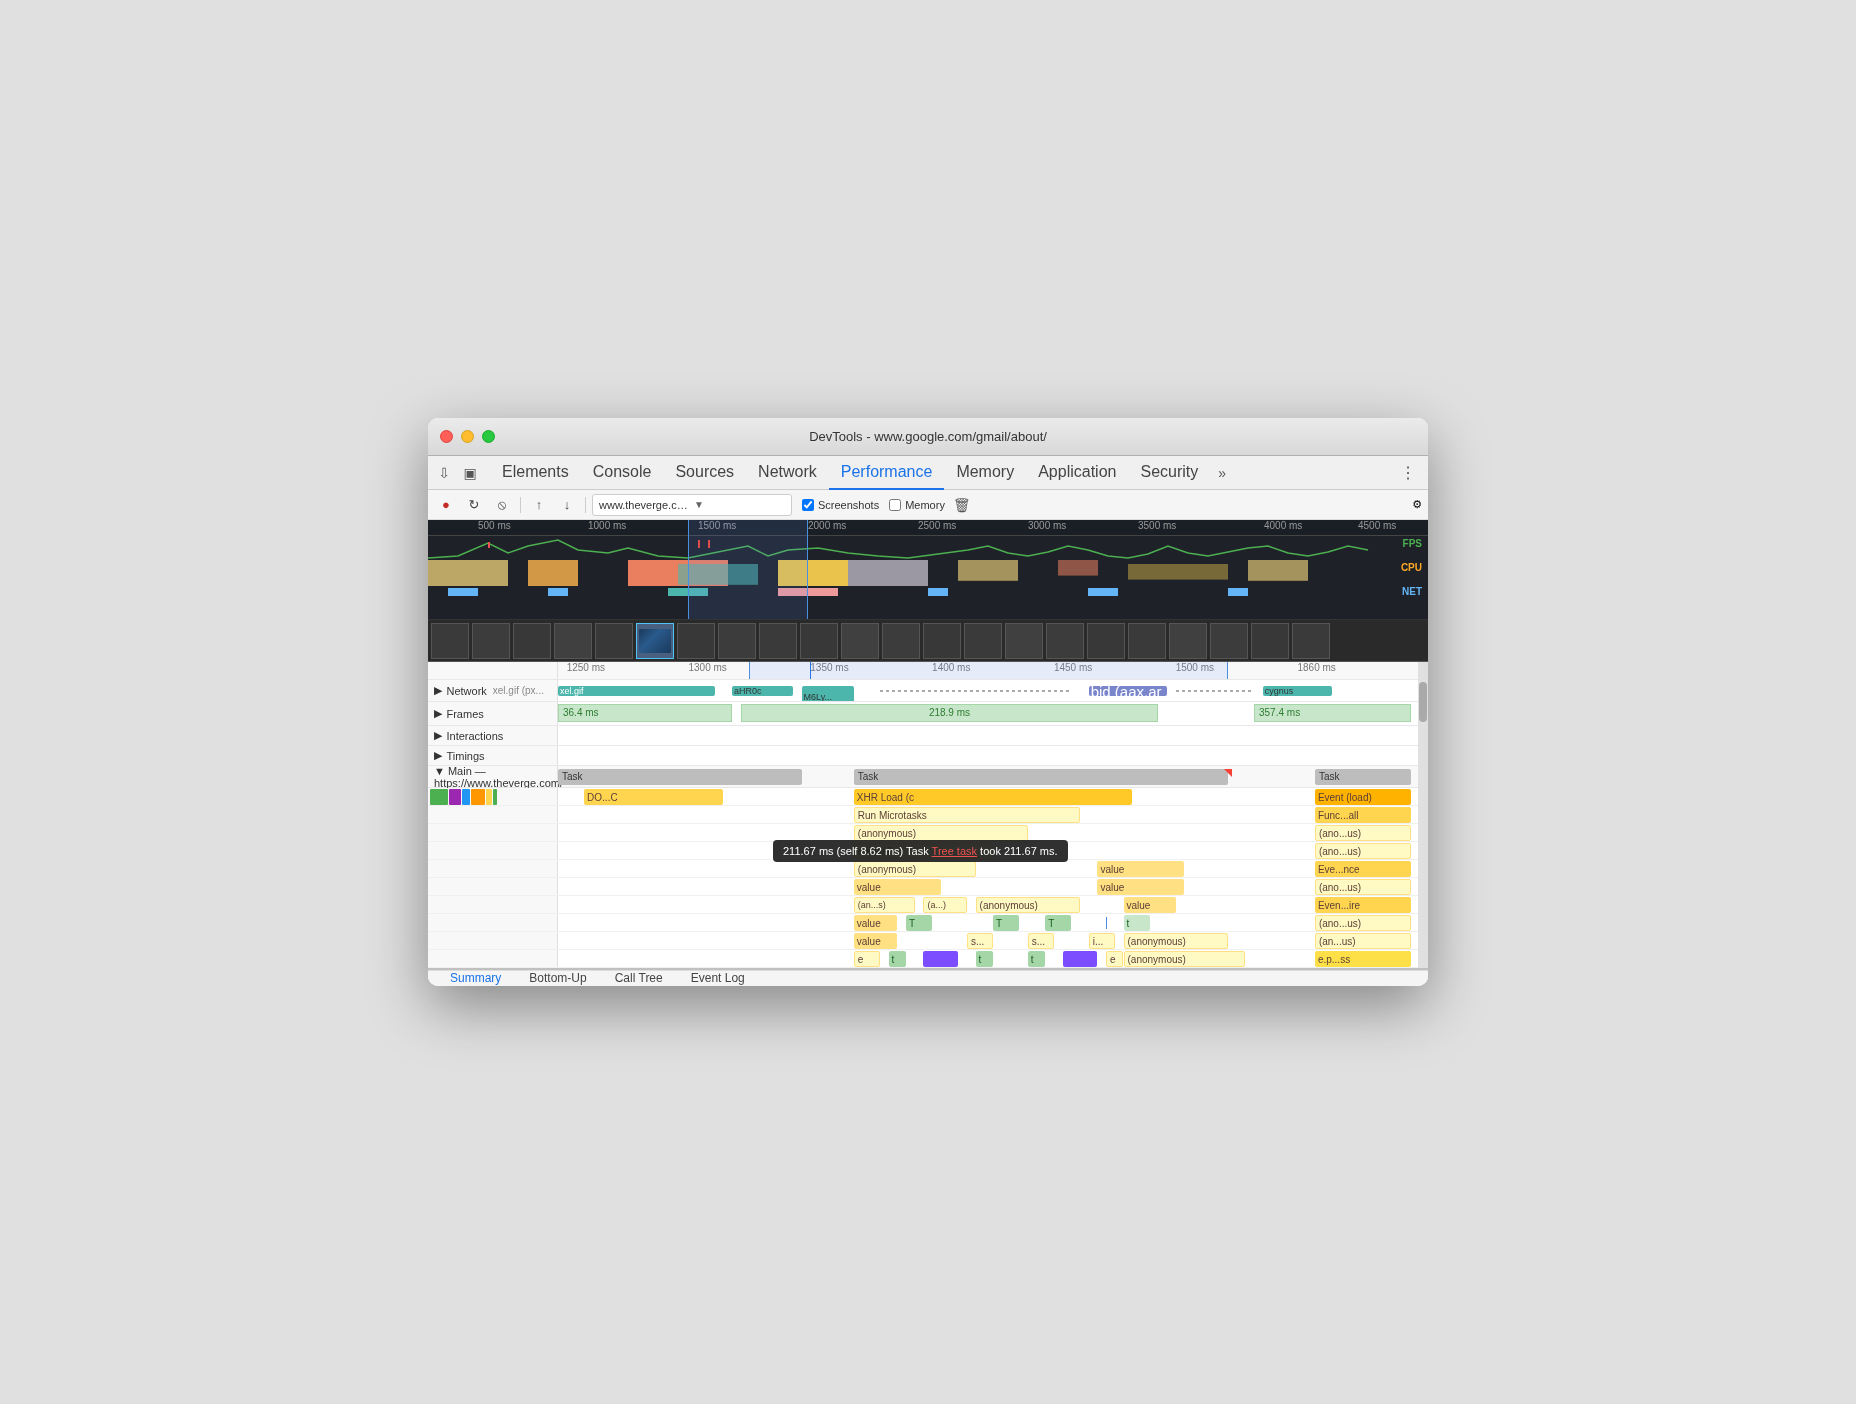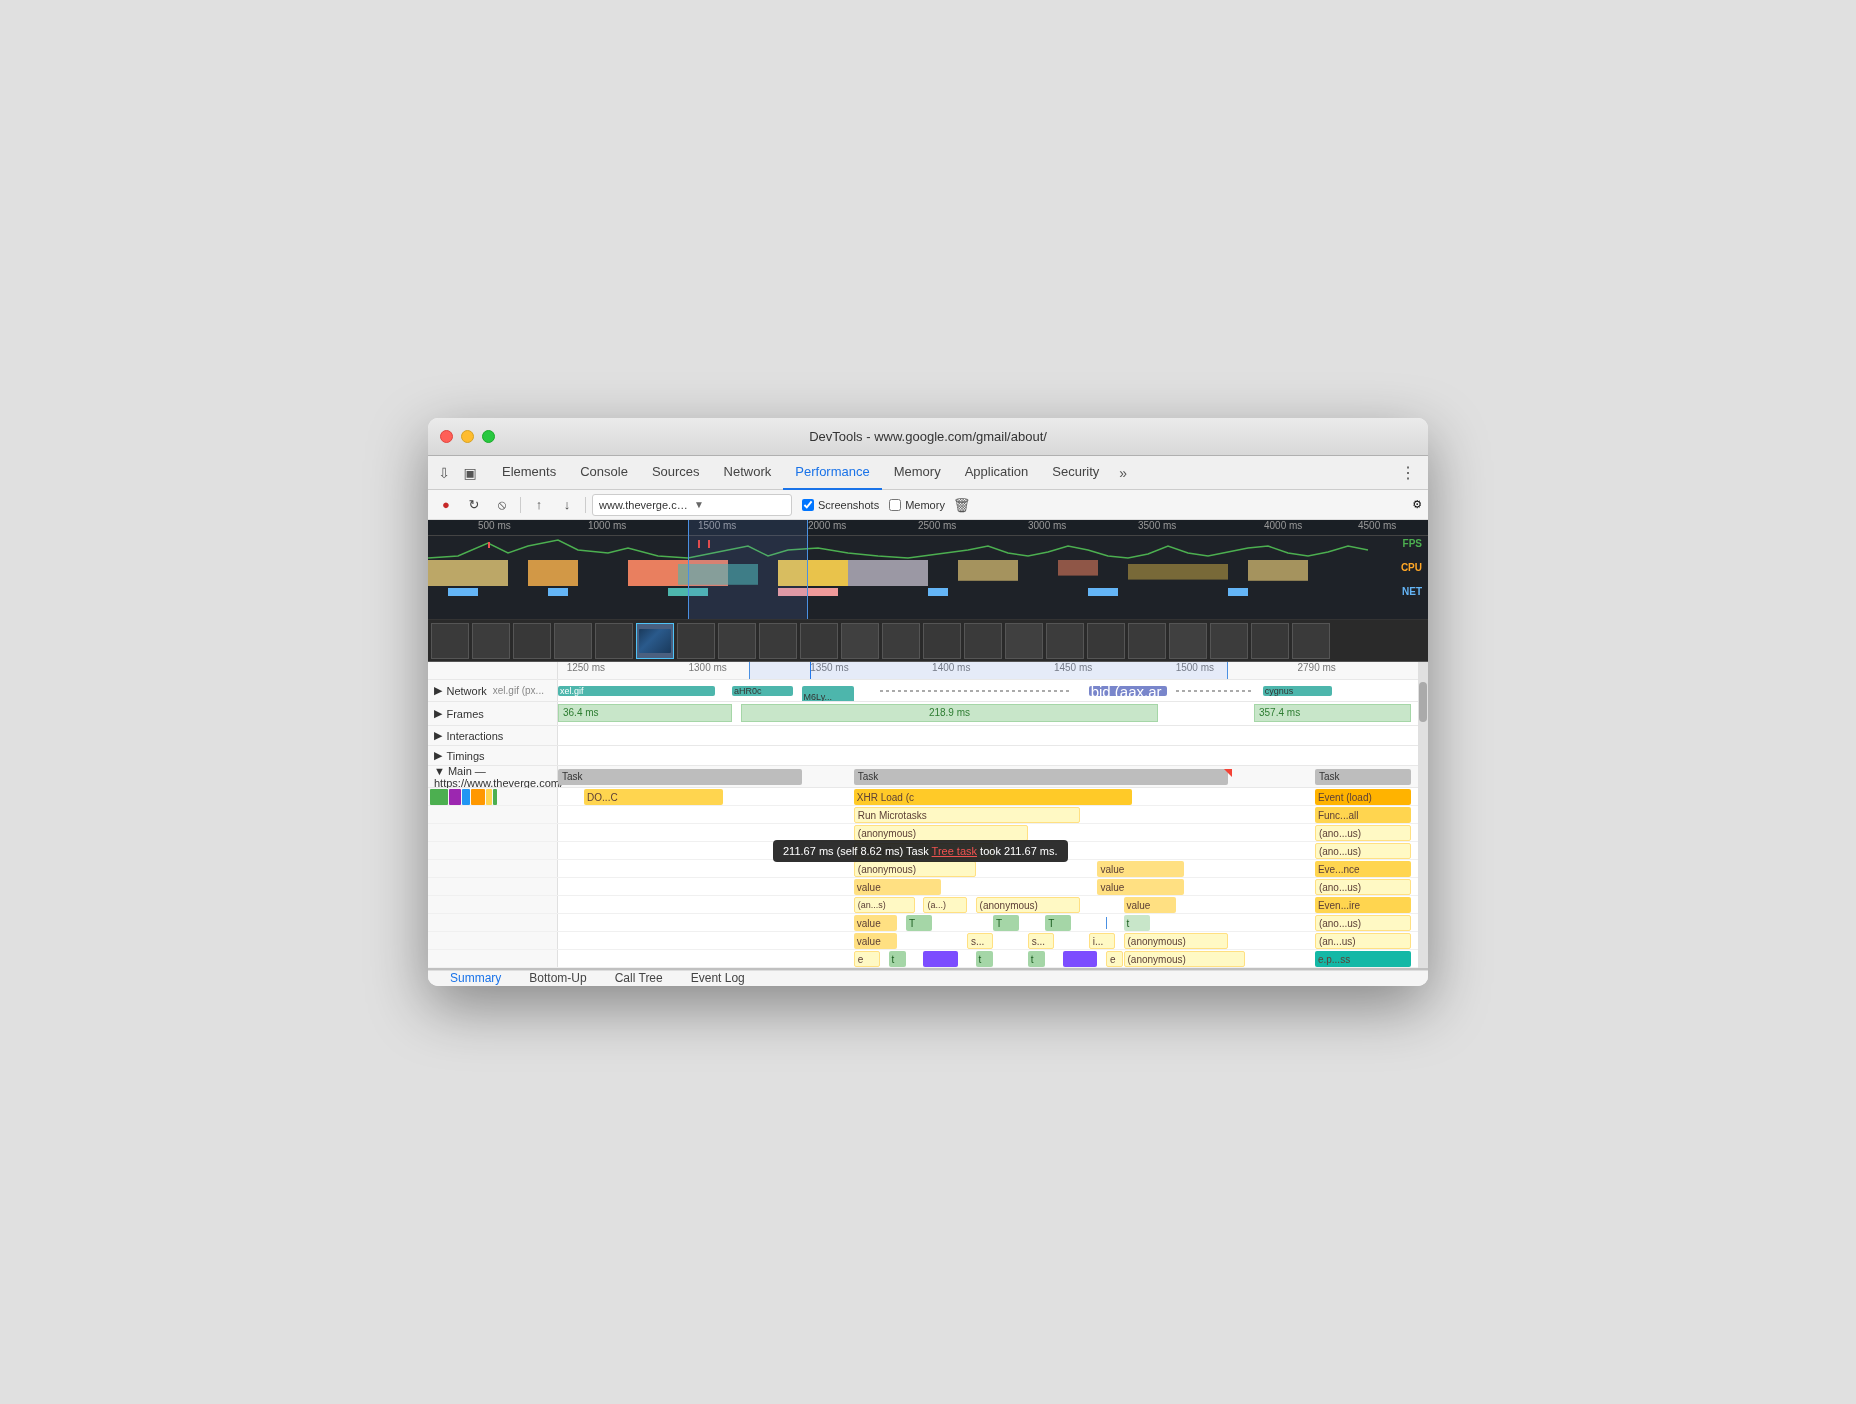--- a/index.html
+++ b/index.html
@@ -76,21 +76,21 @@
       border-radius: 4px;
       cursor: pointer;
       color: #555;
       font-size: 14px;
     }
     .tab-item {
       padding: 0 12px;
       height: 34px;
       display: flex;
       align-items: center;
-      font-size: 13px;
+      font-size: 16px;
       color: #444;
       cursor: pointer;
       border-bottom: 2px solid transparent;
       white-space: nowrap;
     }
     .tab-item.active {
       color: #1a73e8;
       border-bottom: 2px solid #1a73e8;
       font-weight: 500;
     }
@@ -557,21 +557,21 @@
 
       <div class="zoom-ruler">
         <div style="width:130px;min-width:130px;background:#f8f8f8;border-right:1px solid #e0e0e0;height:100%;"></div>
         <div style="flex:1;position:relative;height:100%;">
           <span class="zoom-ruler-mark" style="left:1%;">1250 ms</span>
           <span class="zoom-ruler-mark" style="left:15%;">1300 ms</span>
           <span class="zoom-ruler-mark" style="left:29%;">1350 ms</span>
           <span class="zoom-ruler-mark" style="left:43%;">1400 ms</span>
           <span class="zoom-ruler-mark" style="left:57%;">1450 ms</span>
           <span class="zoom-ruler-mark" style="left:71%;">1500 ms</span>
-          <span class="zoom-ruler-mark" style="left:85%;">2790 ms</span>
+          <span class="zoom-ruler-mark" style="left:85%;">1860 ms</span>
 
           <div class="cursor-line" style="left:29%;top:0;bottom:0;"></div>
 
           <div class="selection-highlight" style="left:22%;width:55%;top:0;bottom:0;"></div>
         </div>
       </div>
 
       <div class="track" style="height:22px;">
         <div class="track-label">
           <span>▶</span>
@@ -736,21 +736,21 @@
             <div class="flame-block" style="left:34%;width:3%;background:#fff9c4;color:#5d4037;border:1px solid #ffe082;">e</div>
             <div class="flame-block" style="left:38%;width:2%;background:#a5d6a7;color:#1b5e20;">t</div>
 
             <div class="flame-block" style="left:42%;width:4%;background:#7c4dff;color:white;"></div>
             <div class="flame-block" style="left:48%;width:2%;background:#a5d6a7;color:#1b5e20;">t</div>
             <div class="flame-block" style="left:54%;width:2%;background:#a5d6a7;color:#1b5e20;">t</div>
 
             <div class="flame-block" style="left:58%;width:4%;background:#7c4dff;color:white;"></div>
             <div class="flame-block" style="left:63%;width:2%;background:#fff9c4;color:#5d4037;border:1px solid #ffe082;">e</div>
             <div class="flame-block" style="left:65%;width:14%;background:#fff9c4;color:#5d4037;border:1px solid #ffe082;">(anonymous)</div>
-            <div class="flame-block" style="left:87%;width:11%;background:#14b8a6;color:#5d4037;">e.p...ss</div>
+            <div class="flame-block" style="left:87%;width:11%;background:#fde047;color:#5d4037;">e.p...ss</div>
           </div>
         </div>
 
         <div class="tooltip" style="top:52px;left:34%;transform:translateX(5px);">
           <span>211.67 ms (self 8.62 ms)  Task </span><span style="color:#ef5350;text-decoration:underline;">Tree task</span><span> took 211.67 ms.</span>
         </div>
 
       </div>
     </div>
 

